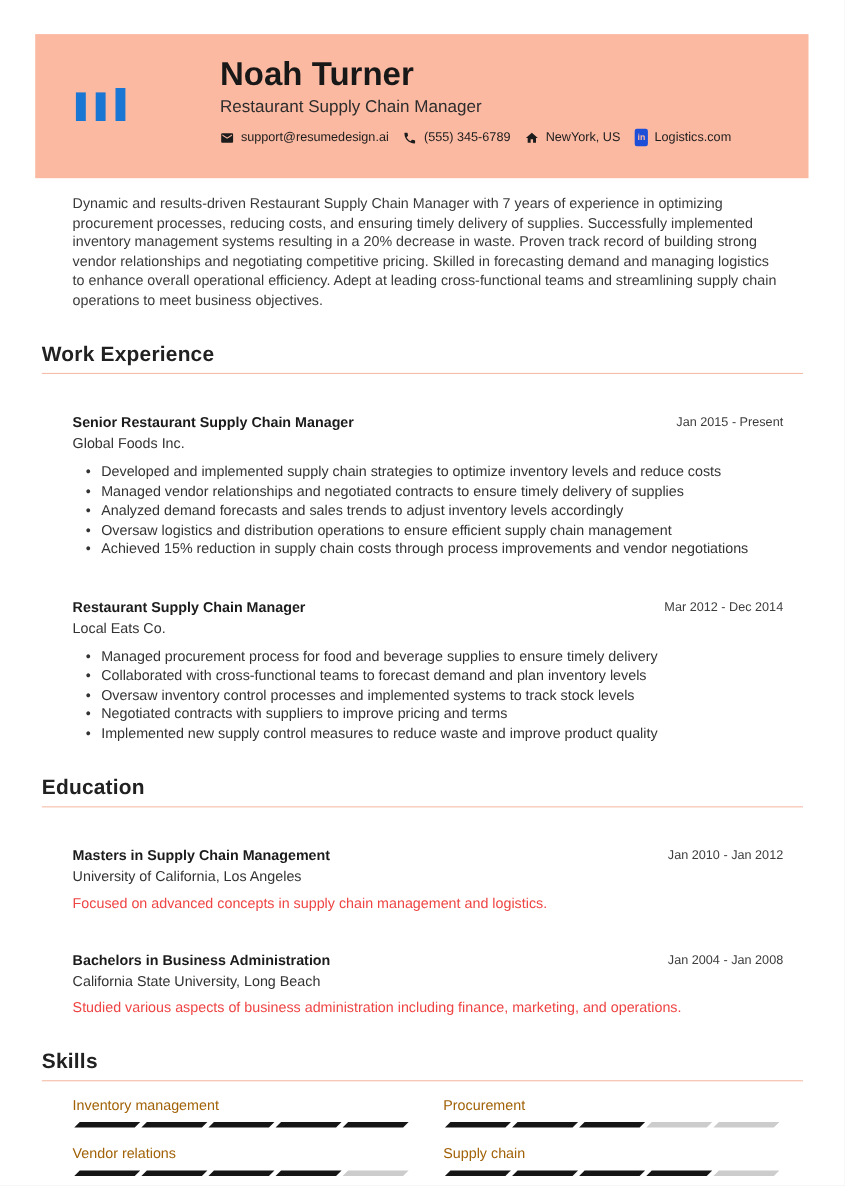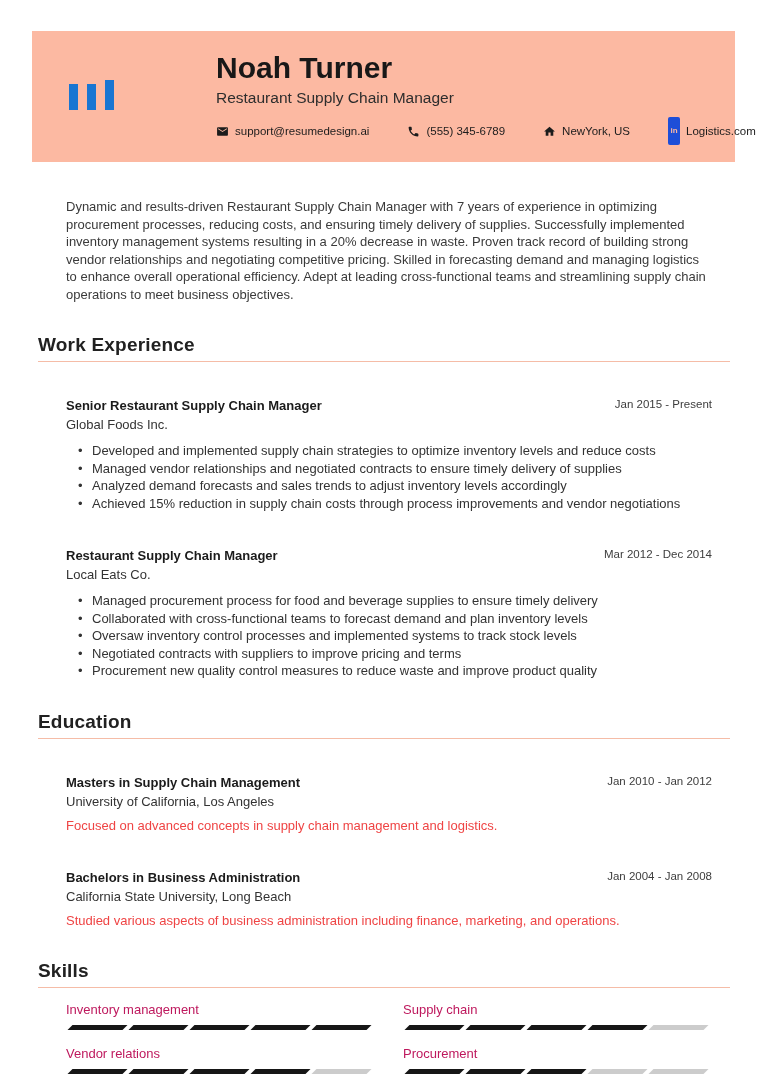--- a/index.html
+++ b/index.html
@@ -17,47 +17,47 @@
     background:#fcb9a2;
   }
   .logo {
     position:absolute; left:37px; top:49px; height:30px;
     display:flex; align-items:flex-end; gap:9px;
   }
   .logo .bar { width:9px; background:#1976d2; display:block; }
   .logo .bar.b1 { height:26px; }
   .logo .bar.b2 { height:26px; }
   .logo .bar.b3 { height:30px; }
-  .header-text { position:absolute; left:184px; top:20px; }
+  .header-text { position:absolute; left:168px; top:20px; }
   .name { font-size:30px; line-height:34px; font-weight:700; color:#181818; letter-spacing:0; }
   .job-subtitle { font-size:15.5px; line-height:20px; margin-top:3px; color:#2d2d2d; }
-  .contacts { display:flex; align-items:center; gap:38px; margin-top:9px; }
+  .contacts { display:flex; align-items:center; gap:13px; margin-top:9px; }
   .contact { display:flex; align-items:center; gap:6px; font-size:11.5px; color:#1c1c1c; white-space:nowrap; }
   .contact svg { width:13px; height:13px; fill:#1c1c1c; }
   .li-badge {
-    width:12px; height:28px; background:#1d4ed8; color:#fcb9a2;
+    width:12px; height:16px; background:#1d4ed8; color:#fcb9a2;
     border-radius:2px; font-size:8px; font-weight:700;
     display:flex; align-items:center; justify-content:center; line-height:1;
   }
 
   
   main { position:absolute; top:162px; left:0; width:768px; padding:0 38px; }
   .summary {
-    margin:36px 20px 0 28px;
+    margin:14px 20px 0 28px;
     font-size:13px; line-height:17.5px; color:#3a3a3a;
   }
   h2.section-title {
     margin-top:31px; font-size:19px; line-height:22px;
     font-weight:600; color:#212121; letter-spacing:0.2px;
   }
   .rule { height:1px; background:#f5bca7; margin-top:5px; }
 
   .entry { margin:14px 18px 0 28px; }
   .entry + .entry { margin-top:12px; }
-  .entry-head { display:flex; justify-content:space-between; align-items:flex-start;margin-top:36px; }
+  .entry-head { display:flex; justify-content:space-between; align-items:center;margin-top:36px; }
   .entry-title { font-size:13px; line-height:16px; font-weight:700; color:#1b1b1b; }
   .entry-dates { font-size:11.5px; color:#3d3d3d; white-space:nowrap; padding-left:12px; }
   .entry-sub { font-size:13px; line-height:16px; color:#333333; margin-top:3px; }
   .entry-desc { font-size:13px; line-height:17px; color:#ef4444; margin-top:7px; }
 
   ul.bullets { list-style:none; margin-top:9px; }
   ul.bullets li {
     position:relative; padding-left:26px;
     font-size:13px; line-height:17.5px; color:#333333;
   }
@@ -66,21 +66,21 @@
     color:#333333;
   }
 
   
   .skills-grid {
     margin:14px 20px 0 28px;
     display:grid; grid-template-columns:1fr 1fr; grid-template-rows:repeat(4,auto);
     grid-auto-flow:column; column-gap:30px;
   }
   .skill { margin-bottom:16px; }
-  .skill-name { font-size:13px; line-height:16px; color:#be185d; }
+  .skill-name { font-size:13px; line-height:16px; color:#a16207; }
   .skill-meter { display:flex; gap:6px; margin-top:7px; padding:0 4px; }
   .skill-meter .seg { flex:1; height:5px; transform:skewX(-45deg); }
   .skill-meter .seg.filled { background:#161616; }
   .skill-meter .seg.empty { background:#cccccc; }
 </style>
 </head>
 <body>
 
 <div class="page">
 
@@ -131,36 +131,37 @@
       <article class="entry">
         <div class="entry-head">
           <h3 class="entry-title">Senior Restaurant Supply Chain Manager</h3>
           <span class="entry-dates">Jan 2015 - Present</span>
         </div>
         <div class="entry-sub">Global Foods Inc.</div>
         <ul class="bullets">
           <li>Developed and implemented supply chain strategies to optimize inventory levels and reduce costs</li>
           <li>Managed vendor relationships and negotiated contracts to ensure timely delivery of supplies</li>
           <li>Analyzed demand forecasts and sales trends to adjust inventory levels accordingly</li>
+          <li>Oversaw logistics and distribution operations to ensure efficient supply chain management</li>
           <li>Achieved 15% reduction in supply chain costs through process improvements and vendor negotiations</li>
         </ul>
       </article>
 
       <article class="entry">
         <div class="entry-head">
           <h3 class="entry-title">Restaurant Supply Chain Manager</h3>
           <span class="entry-dates">Mar 2012 - Dec 2014</span>
         </div>
         <div class="entry-sub">Local Eats Co.</div>
         <ul class="bullets">
           <li>Managed procurement process for food and beverage supplies to ensure timely delivery</li>
           <li>Collaborated with cross-functional teams to forecast demand and plan inventory levels</li>
           <li>Oversaw inventory control processes and implemented systems to track stock levels</li>
           <li>Negotiated contracts with suppliers to improve pricing and terms</li>
-          <li>Procurement new quality control measures to reduce waste and improve product quality</li>
+          <li>Implemented new supply control measures to reduce waste and improve product quality</li>
         </ul>
       </article>
     </section>
 
     <section>
       <h2 class="section-title">Education</h2>
       <div class="rule"></div>
 
       <article class="entry">
         <div class="entry-head">
@@ -214,36 +215,36 @@
               <span class="seg filled"></span>
               <span class="seg filled"></span>
               <span class="seg filled"></span>
             </div>
         </div>
         <div class="skill">
           <div class="skill-name">Forecasting</div>
 
         </div>
         <div class="skill">
+          <div class="skill-name">Procurement</div>
+          <div class="skill-meter">
+              <span class="seg filled"></span>
+              <span class="seg filled"></span>
+              <span class="seg filled"></span>
+              <span class="seg empty"></span>
+              <span class="seg empty"></span>
+            </div>
+        </div>
+        <div class="skill">
           <div class="skill-name">Supply chain</div>
           <div class="skill-meter">
               <span class="seg filled"></span>
               <span class="seg filled"></span>
               <span class="seg filled"></span>
               <span class="seg filled"></span>
-              <span class="seg empty"></span>
-            </div>
-        </div>
-        <div class="skill">
-          <div class="skill-name">Procurement</div>
-          <div class="skill-meter">
-              <span class="seg filled"></span>
-              <span class="seg filled"></span>
-              <span class="seg filled"></span>
-              <span class="seg empty"></span>
               <span class="seg empty"></span>
             </div>
         </div>
         <div class="skill">
           <div class="skill-name">Budgeting</div>
           <div class="skill-meter">
               <span class="seg filled"></span>
               <span class="seg filled"></span>
               <span class="seg filled"></span>
               <span class="seg empty"></span>

